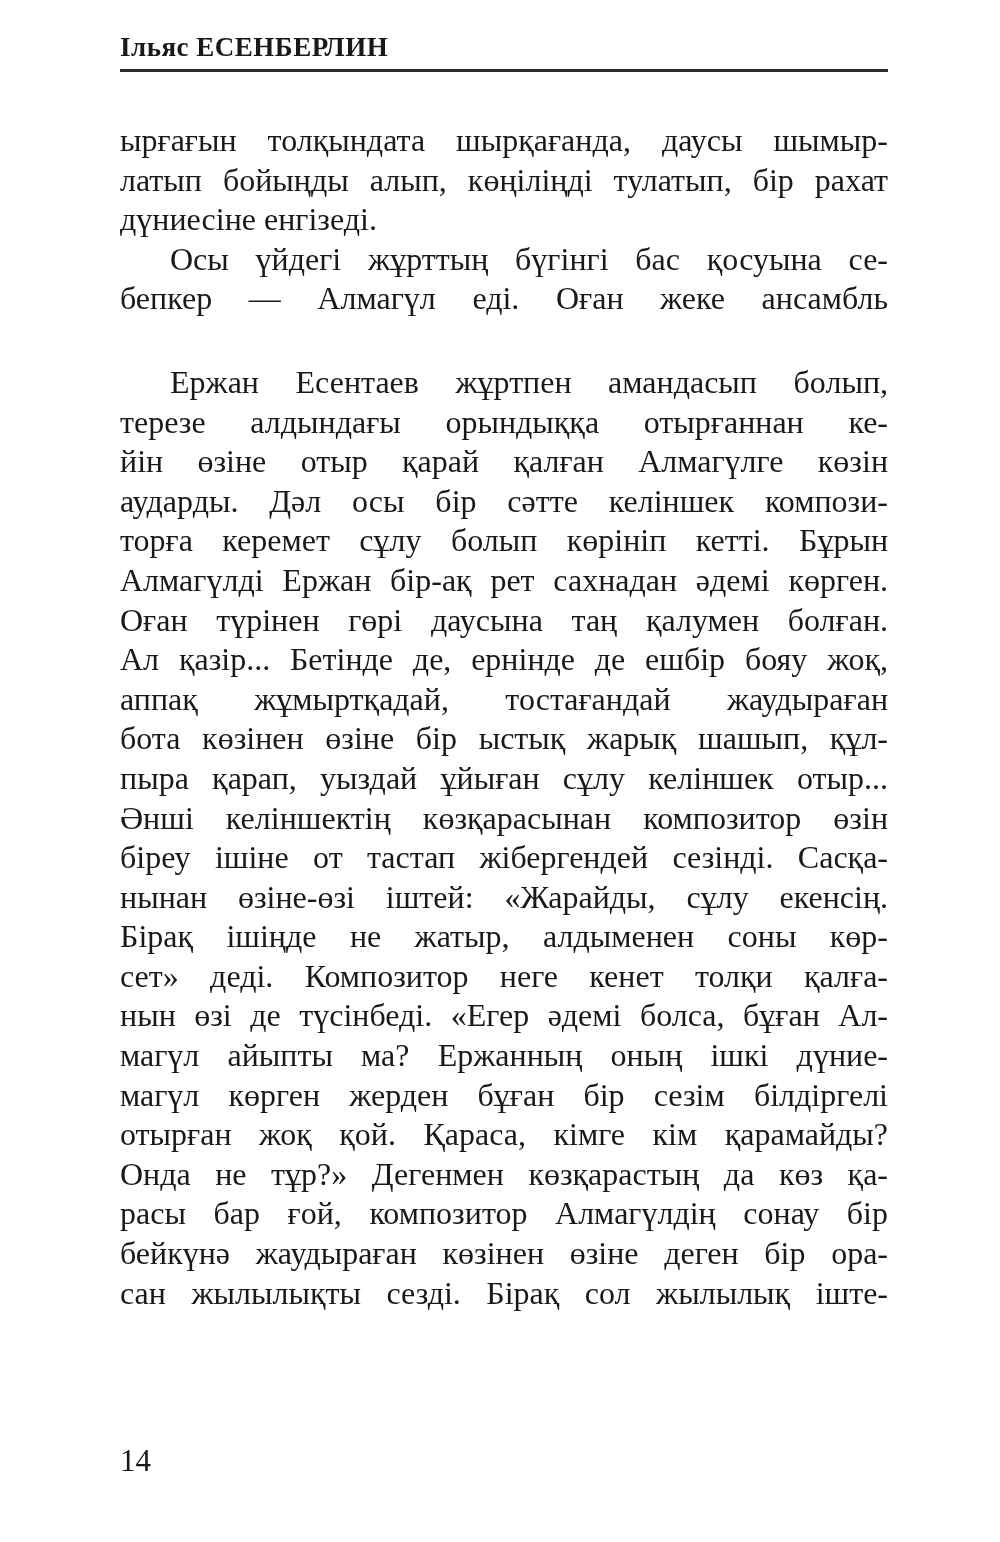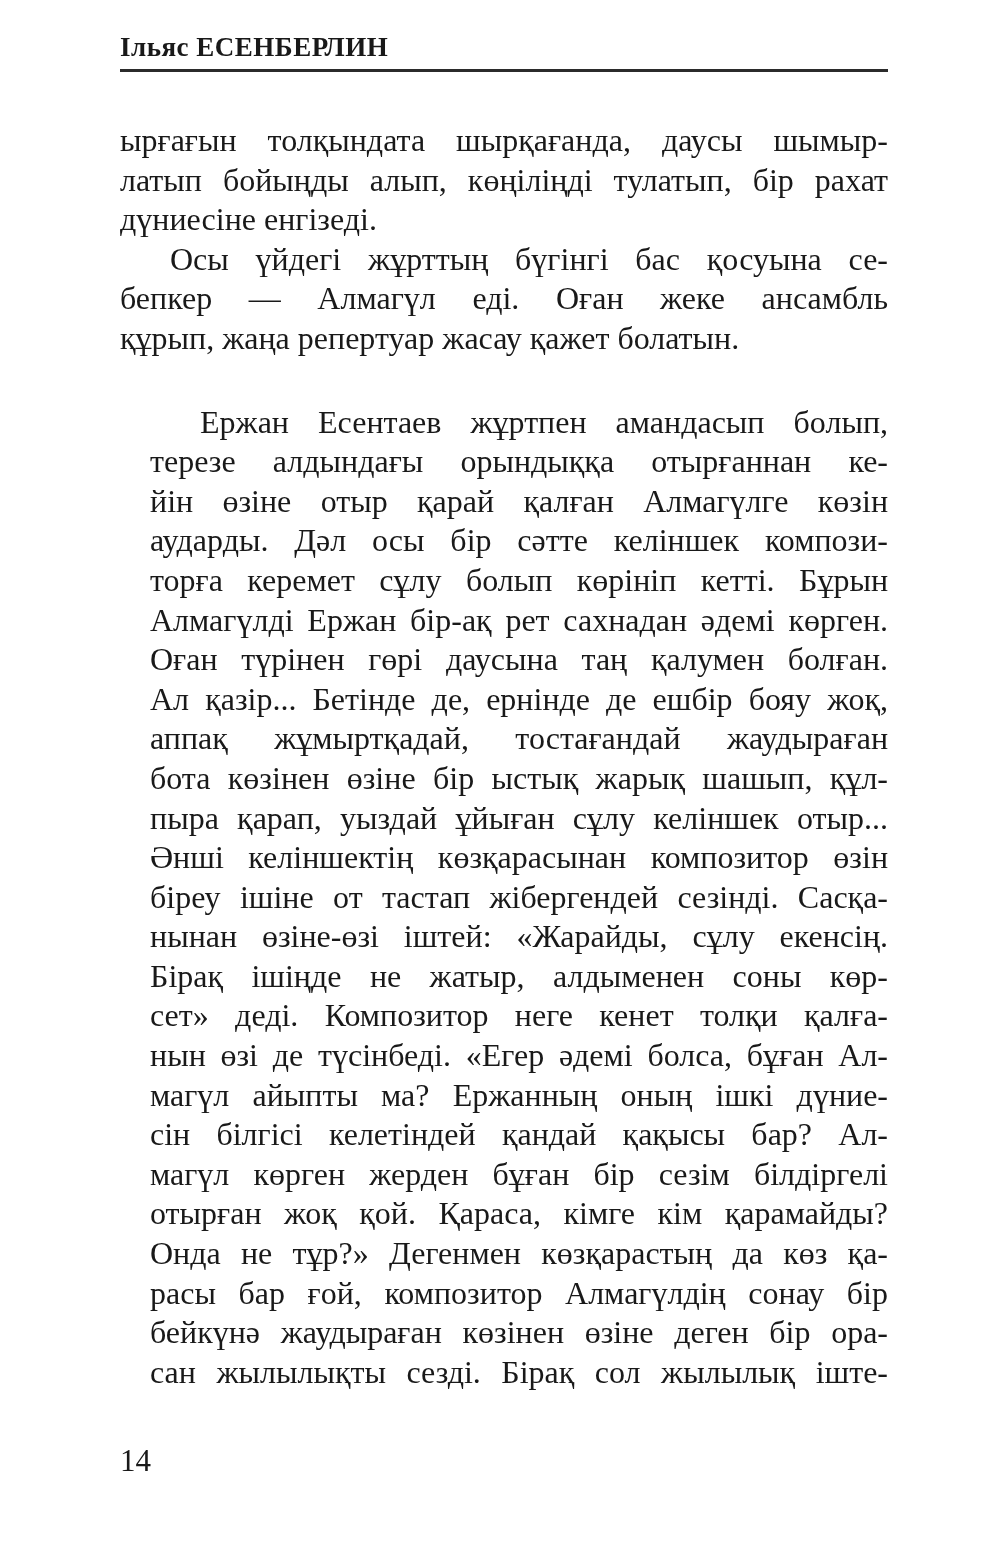--- a/index.html
+++ b/index.html
@@ -36,21 +36,20 @@
   }
   .body-text {
     margin-top: 49px;
   }
   .paragraph {
     margin: 0;
     padding: 0;
   }
   .paragraph.section-break {
     margin-top: 44px;
-    margin-left: 30px;
   }
   .line {
     height: 39.6px;
     line-height: 39.6px;
     font-size: 32px;
     text-align: justify;
     text-align-last: justify;
     white-space: normal;
     overflow: visible;
   }
@@ -76,42 +75,40 @@
   <div class="header-rule"></div>
   <div class="body-text">
       <div class="paragraph">
         <div class="line">ырғағын толқындата шырқағанда, даусы шымыр-</div>
         <div class="line">латып бойыңды алып, көңіліңді тулатып, бір рахат</div>
         <div class="line endline">дүниесіне енгізеді.</div>
       </div>
       <div class="paragraph">
         <div class="line indent">Осы үйдегі жұрттың бүгінгі бас қосуына се-</div>
         <div class="line">бепкер — Алмагүл еді. Оған жеке ансамбль</div>
-        <div class="line endline">құрып, жаңа репертуар жасау қажет болатын.</div>
       </div>
       <div class="paragraph section-break">
         <div class="line indent">Ержан Есентаев жұртпен амандасып болып,</div>
         <div class="line">терезе алдындағы орындыққа отырғаннан ке-</div>
         <div class="line">йін өзіне отыр қарай қалған Алмагүлге көзін</div>
         <div class="line">аударды. Дәл осы бір сәтте келіншек компози-</div>
         <div class="line">торға керемет сұлу болып көрініп кетті. Бұрын</div>
         <div class="line">Алмагүлді Ержан бір-ақ рет сахнадан әдемі көрген.</div>
         <div class="line">Оған түрінен гөрі даусына таң қалумен болған.</div>
         <div class="line">Ал қазір... Бетінде де, ернінде де ешбір бояу жоқ,</div>
         <div class="line">аппақ жұмыртқадай, тостағандай жаудыраған</div>
         <div class="line">бота көзінен өзіне бір ыстық жарық шашып, құл-</div>
         <div class="line">пыра қарап, уыздай ұйыған сұлу келіншек отыр...</div>
         <div class="line">Әнші келіншектің көзқарасынан композитор өзін</div>
         <div class="line">біреу ішіне от тастап жібергендей сезінді. Сасқа-</div>
         <div class="line">нынан өзіне-өзі іштей: «Жарайды, сұлу екенсің.</div>
         <div class="line">Бірақ ішіңде не жатыр, алдыменен соны көр-</div>
         <div class="line">сет» деді. Композитор неге кенет толқи қалға-</div>
         <div class="line">нын өзі де түсінбеді. «Егер әдемі болса, бұған Ал-</div>
         <div class="line">магүл айыпты ма? Ержанның оның ішкі дүние-</div>
-        <div class="line">сін білгісі келетіндей қандай қақысы бар? Ал-</div>
         <div class="line">магүл көрген жерден бұған бір сезім білдіргелі</div>
         <div class="line">отырған жоқ қой. Қараса, кімге кім қарамайды?</div>
         <div class="line">Онда не тұр?» Дегенмен көзқарастың да көз қа-</div>
         <div class="line">расы бар ғой, композитор Алмагүлдің сонау бір</div>
         <div class="line">бейкүнә жаудыраған көзінен өзіне деген бір ора-</div>
         <div class="line">сан жылылықты сезді. Бірақ сол жылылық іште-</div>
       </div>
     </div>
 </div>
 

